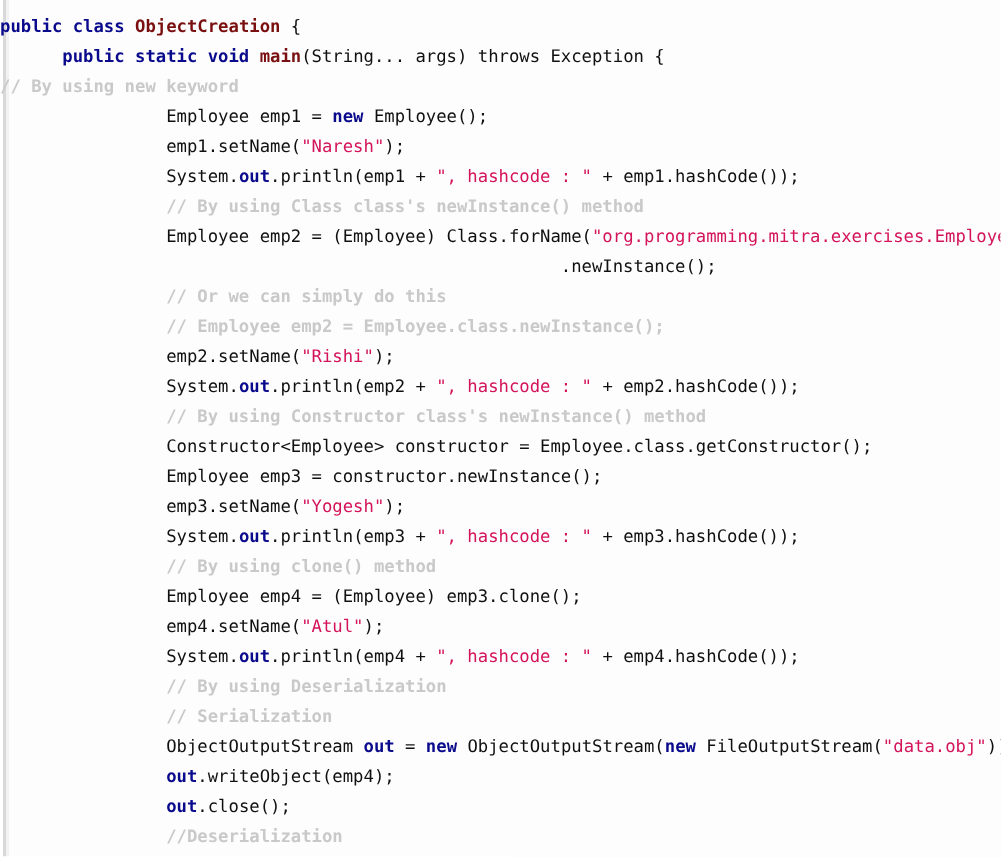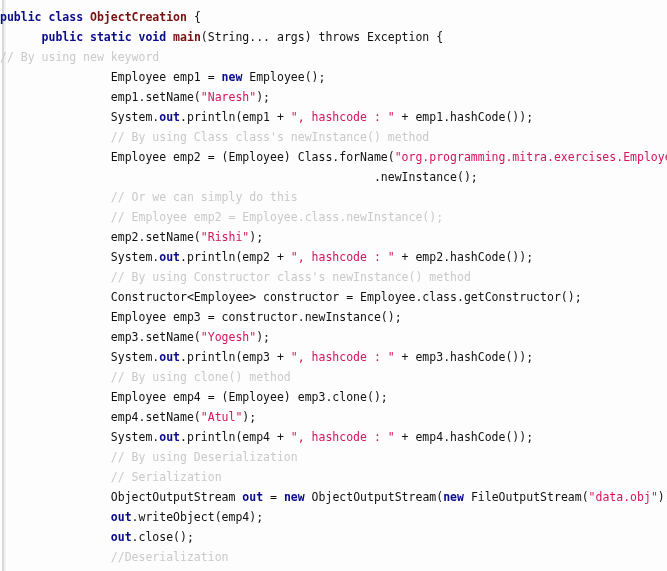--- a/index.html
+++ b/index.html
@@ -56,21 +56,21 @@
     display: block;
     height: 20px;
     line-height: 20px;
     white-space: pre;
   }
 
   
   .kw    { color: #0a0a8c; font-weight: bold; }   
   .type  { color: #7a0f10; font-weight: bold; }   
   .str   { color: #d4145a; }                      
-  .cmt   { color: #c9c9c9; }                      
+  .cmt   { color: #c9c9c9; font-weight: bold; }                      
   .plain { color: #101010; }
 </style>
 </head>
 <body>
 
 <div id="code-viewer">
 
   <div id="gutter-rule"></div>
 
   <pre id="code-block"><span class="ln"><span></span><span class="kw">public class </span><span class="type">ObjectCreation</span><span class="plain"> {</span></span><span class="ln"><span>      </span><span class="kw">public static void </span><span class="type">main</span><span class="plain">(String... args) throws Exception {</span></span><span class="ln"><span></span><span class="cmt">// By using new keyword</span></span><span class="ln"><span>                </span><span class="plain">Employee emp1 = </span><span class="kw">new</span><span class="plain"> Employee();</span></span><span class="ln"><span>                </span><span class="plain">emp1.setName(</span><span class="str">"Naresh"</span><span class="plain">);</span></span><span class="ln"><span>                </span><span class="plain">System.</span><span class="kw">out</span><span class="plain">.println(emp1 + </span><span class="str">", hashcode : "</span><span class="plain"> + emp1.hashCode());</span></span><span class="ln"><span>                </span><span class="cmt">// By using Class class's newInstance() method</span></span><span class="ln"><span>                </span><span class="plain">Employee emp2 = (Employee) Class.forName(</span><span class="str">"org.programming.mitra.exercises.Employee"</span></span><span class="ln"><span>                                                      </span><span class="plain">.newInstance();</span></span><span class="ln"><span>                </span><span class="cmt">// Or we can simply do this</span></span><span class="ln"><span>                </span><span class="cmt">// Employee emp2 = Employee.class.newInstance();</span></span><span class="ln"><span>                </span><span class="plain">emp2.setName(</span><span class="str">"Rishi"</span><span class="plain">);</span></span><span class="ln"><span>                </span><span class="plain">System.</span><span class="kw">out</span><span class="plain">.println(emp2 + </span><span class="str">", hashcode : "</span><span class="plain"> + emp2.hashCode());</span></span><span class="ln"><span>                </span><span class="cmt">// By using Constructor class's newInstance() method</span></span><span class="ln"><span>                </span><span class="plain">Constructor&lt;Employee&gt; constructor = Employee.class.getConstructor();</span></span><span class="ln"><span>                </span><span class="plain">Employee emp3 = constructor.newInstance();</span></span><span class="ln"><span>                </span><span class="plain">emp3.setName(</span><span class="str">"Yogesh"</span><span class="plain">);</span></span><span class="ln"><span>                </span><span class="plain">System.</span><span class="kw">out</span><span class="plain">.println(emp3 + </span><span class="str">", hashcode : "</span><span class="plain"> + emp3.hashCode());</span></span><span class="ln"><span>                </span><span class="cmt">// By using clone() method</span></span><span class="ln"><span>                </span><span class="plain">Employee emp4 = (Employee) emp3.clone();</span></span><span class="ln"><span>                </span><span class="plain">emp4.setName(</span><span class="str">"Atul"</span><span class="plain">);</span></span><span class="ln"><span>                </span><span class="plain">System.</span><span class="kw">out</span><span class="plain">.println(emp4 + </span><span class="str">", hashcode : "</span><span class="plain"> + emp4.hashCode());</span></span><span class="ln"><span>                </span><span class="cmt">// By using Deserialization</span></span><span class="ln"><span>                </span><span class="cmt">// Serialization</span></span><span class="ln"><span>                </span><span class="plain">ObjectOutputStream </span><span class="kw">out</span><span class="plain"> = </span><span class="kw">new</span><span class="plain"> ObjectOutputStream(</span><span class="kw">new</span><span class="plain"> FileOutputStream(</span><span class="str">"data.obj"</span><span class="plain">));</span></span><span class="ln"><span>                </span><span class="kw">out</span><span class="plain">.writeObject(emp4);</span></span><span class="ln"><span>                </span><span class="kw">out</span><span class="plain">.close();</span></span><span class="ln"><span>                </span><span class="cmt">//Deserialization</span></span></pre>

